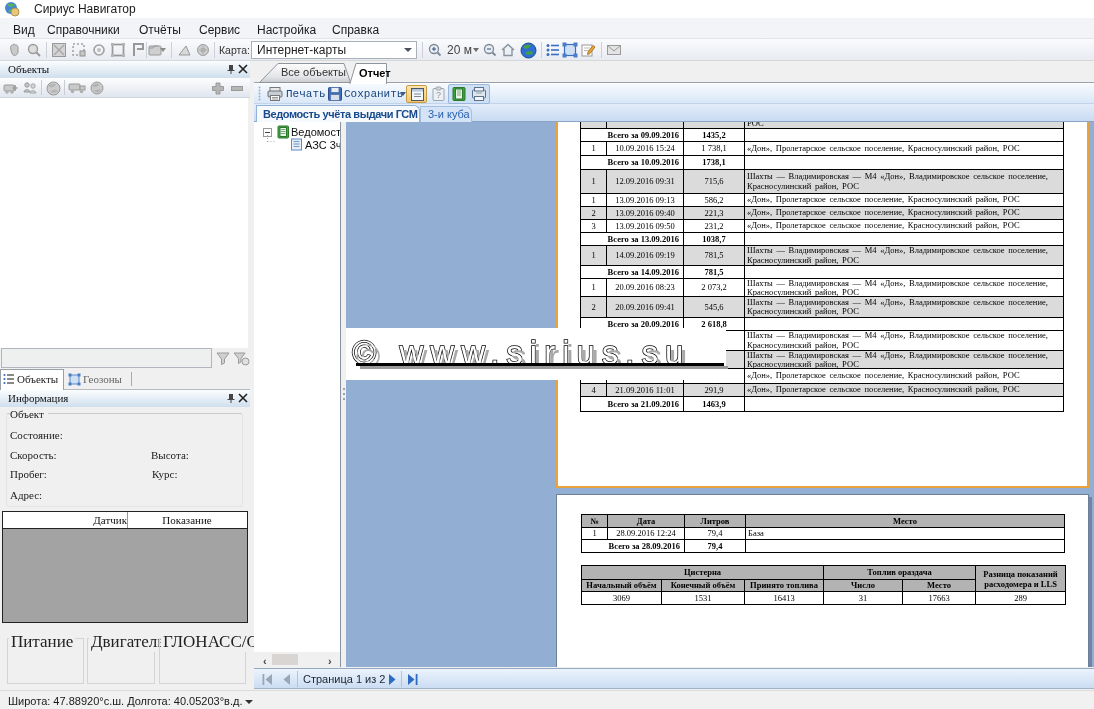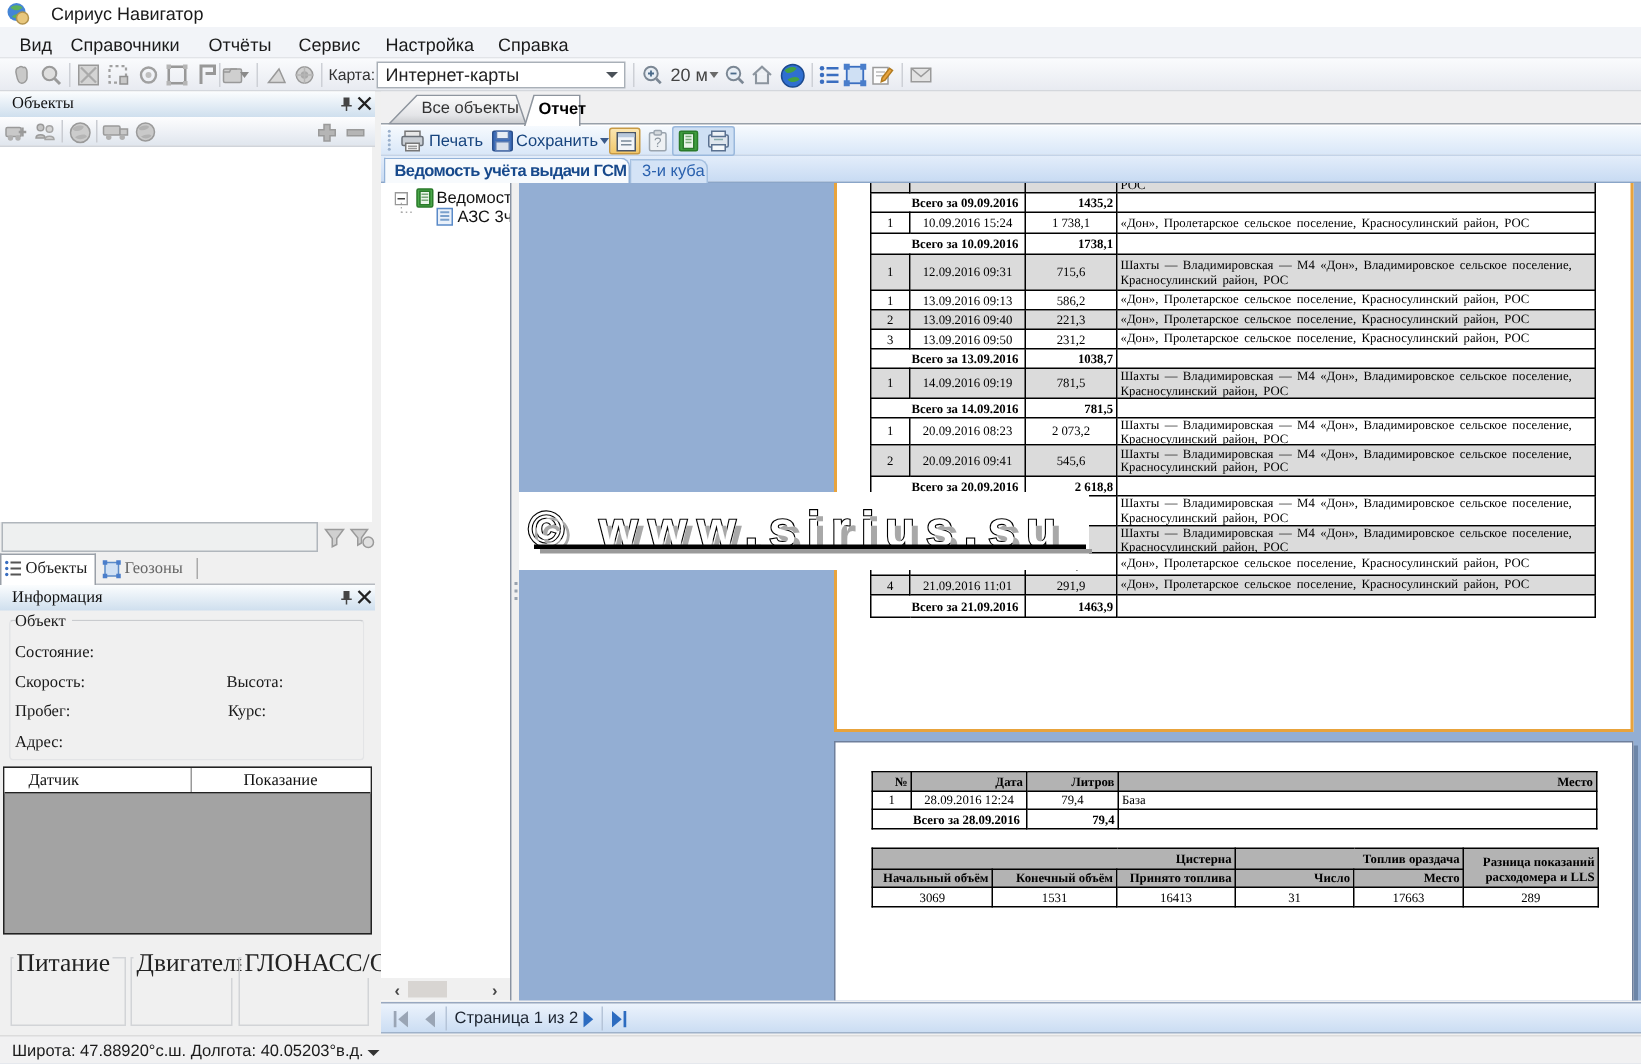--- a/index.html
+++ b/index.html
@@ -28,41 +28,41 @@
 #sensortbl { position:absolute; left:2px; top:450px; width:246px; height:112px; border:1px solid #222; background:#a3a3a3; }
 #sensortbl .hrow { position:absolute; left:0; top:0; width:244px; height:17px; background:#fff; border-bottom:1px solid #222; font-size:11px; color:#111; }
 .gbox { position:absolute; border:1px solid #d2d4d7; }
 .glabel { position:absolute; font-size:17px; color:#222; background:#f0f0f0; padding:0 2px; }
 #statusbar { position:absolute; left:0; top:690px; width:1094px; height:19px; background:#f1f1f2; border-top:1px solid #dcdcdc; font-size:11px; color:#1a1a1a; }
 #tabstrip { position:absolute; left:254px; top:61px; width:840px; height:23px; background:#f0f0f1; }
 #tabstrip .line { position:absolute; left:0; top:21px; width:840px; height:2px; background:#fff; border-top:1px solid #98a0a9; }
 .tab1 { position:absolute; left:5px; top:2px; width:92px; height:20px; font-size:11px; color:#333; }
 .tab2 { position:absolute; left:95px; top:2px; width:40px; height:22px; font-size:11px; font-weight:bold; color:#000; }
 #rtoolbar { position:absolute; left:254px; top:84px; width:840px; height:20px; background:linear-gradient(#f6fafe,#d9e7f8); border-bottom:1px solid #c3d3e8; font-size:11px; }
-#rtoolbar .lbl { position:absolute; top:4px; color:#17447e; }
+#rtoolbar .lbl { position:absolute; top:4px; color:#17447e;font-family:Liberation Mono, monospace; }
 #subtabs { position:absolute; left:254px; top:104px; width:840px; height:18px; background:linear-gradient(#e3edfa,#c8dbf3); border-bottom:1px solid #8aa5c8; }
 #subtabs .st1 { position:absolute; left:2px; top:1px; width:164px; height:17px; letter-spacing:-0.4px; background:#f7fafd; border:1px solid #93b2d8; border-bottom:none; border-radius:0 6px 0 0; font-size:11px; font-weight:bold; color:#17498c; line-height:16px; padding-left:6px; }
 #subtabs .st2 { position:absolute; left:166px; top:2px; width:52px; height:16px; background:#d4e3f6; border:1px solid #a5c0e0; border-bottom:none; border-radius:0 6px 0 0; font-size:11px; color:#2a61ae; line-height:15px; padding-left:7px; }
 #rcontent { position:absolute; left:254px; top:122px; width:840px; height:545px; }
 #rtree { position:absolute; left:0; top:0; width:87px; height:545px; background:#fff; border-right:1px solid #8a93a2; font-size:11px; color:#111; overflow:hidden; }
 #rtreescroll { position:absolute; left:0; top:530px; width:86px; height:15px; background:#f0f0f0; }
 #splitter { position:absolute; left:88px; top:0; width:4px; height:545px; background:#f0f0f0; }
 #preview { position:absolute; left:92px; top:0; width:748px; height:545px; background:#93aed3; overflow:hidden; }
 #page1 { position:absolute; left:210px; top:-26px; width:533px; height:392px; background:#fff; border:2px solid #e8a33c; }
 #page2 { position:absolute; left:210px; top:372px; width:533px; height:300px; background:#fff; border:1px solid #6e7f9b; box-shadow:3px 3px 0 rgba(40,60,90,0.35); }
 table.rpt { border-collapse:collapse; table-layout:fixed; font-family:"Liberation Serif",serif; font-size:8.5px; color:#000; position:absolute; }
 table.rpt td { border:1px solid #000; padding:0 2px; overflow:hidden; vertical-align:middle; line-height:9px; }
 table.rpt td.c { text-align:center; }
 table.rpt td.r { text-align:right; font-weight:bold; padding-right:4px; }
-table.rpt td.b { font-weight:bold; text-align:right; }
+table.rpt td.b { font-weight:bold; text-align:center; }
 table.rpt tr.g td { background:#dbdbdb; }
 table.rpt tr.lh85 td.place { line-height:8.5px; }
 table.rpt td.place { text-align:left; word-spacing:1.5px; line-height:9.5px; white-space:nowrap; }
 #wmark { position:absolute; left:0; top:206px; width:380px; height:52px; background:#fff; }
-#wmark .wt { position:absolute; left:6px; top:6px; font-size:33px; font-weight:bold; letter-spacing:7px; color:#fff; -webkit-text-stroke:1.5px #000; paint-order:stroke fill; text-shadow:4px 4px 0 #a8a8a8; white-space:nowrap; }
+#wmark .wt { position:absolute; left:6px; top:6px; font-size:33px; font-weight:normal; letter-spacing:7px; color:#fff; -webkit-text-stroke:1.5px #000; paint-order:stroke fill; text-shadow:4px 4px 0 #a8a8a8; white-space:nowrap; }
 #wmark .wline { position:absolute; left:10px; top:35px; width:368px; height:2.5px; background:#000; box-shadow:4px 3px 0 #9a9a9a; }
 #pager { position:absolute; left:254px; top:668px; width:840px; height:21px; background:linear-gradient(#ecf3fc,#cbddf3); border-top:1px solid #98a8c0; border-bottom:1px solid #9fb2ca; font-size:11px; color:#1c2430; }
 .gicon { position:absolute; top:2px; }
 </style></head>
 <body>
 <div id="titlebar">
   <svg class="abs" style="left:4px;top:1px" width="16" height="16" viewBox="0 0 16 16">
       <circle cx="7" cy="7" r="6" fill="#4585d6"></circle>
       <path d="M3 4 C5 2 9 2 11 4 C9 6.5 5 6.5 3 4Z" fill="#5cb05c"></path>
       <path d="M4 10 C6 12 10 11 11.5 9 C10 7.5 6 8 4 10Z" fill="#5cb05c"></path>
@@ -266,21 +266,21 @@
     <div style="left:10px;top:1px;background:#f0f0f0;padding-right:4px">Объект</div>
     <div style="left:10px;top:22px">Состояние:</div>
     <div style="left:10px;top:42px">Скорость:</div>
     <div style="left:151px;top:42px">Высота:</div>
     <div style="left:10px;top:61px">Пробег:</div>
     <div style="left:152px;top:61px">Курс:</div>
     <div style="left:10px;top:82px">Адрес:</div>
   </div>
   <div id="sensortbl">
     <div class="hrow">
-      <span style="position:absolute;left:16px;width:124px;text-align:left;top:2px">Датчик</span>
+      <span style="position:absolute;left:0;width:124px;text-align:right;top:2px">Датчик</span>
       <span style="position:absolute;left:124px;width:120px;text-align:center;top:2px">Показание</span>
       <span style="position:absolute;left:124px;top:0;width:1px;height:16px;background:#999"></span>
     </div>
   </div>
   <div class="gbox" style="left:7px;top:577px;width:77px;height:46px"></div>
   <div class="glabel" style="left:9px;top:571px">Питание</div>
   <div class="gbox" style="left:87px;top:577px;width:68px;height:46px"></div>
   <div class="glabel" style="left:89px;top:571px">Двигатель</div>
   <div class="gbox" style="left:159px;top:577px;width:87px;height:46px"></div>
   <div class="glabel" style="left:161px;top:571px">ГЛОНАСС/GPS</div>

